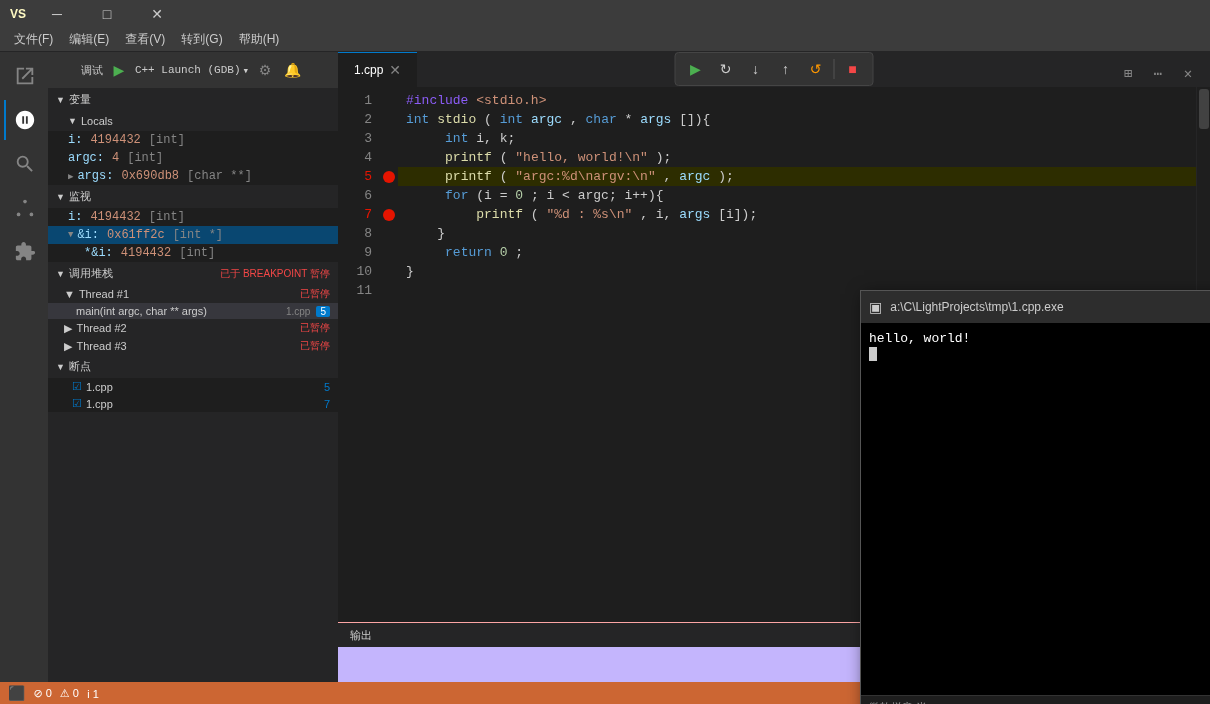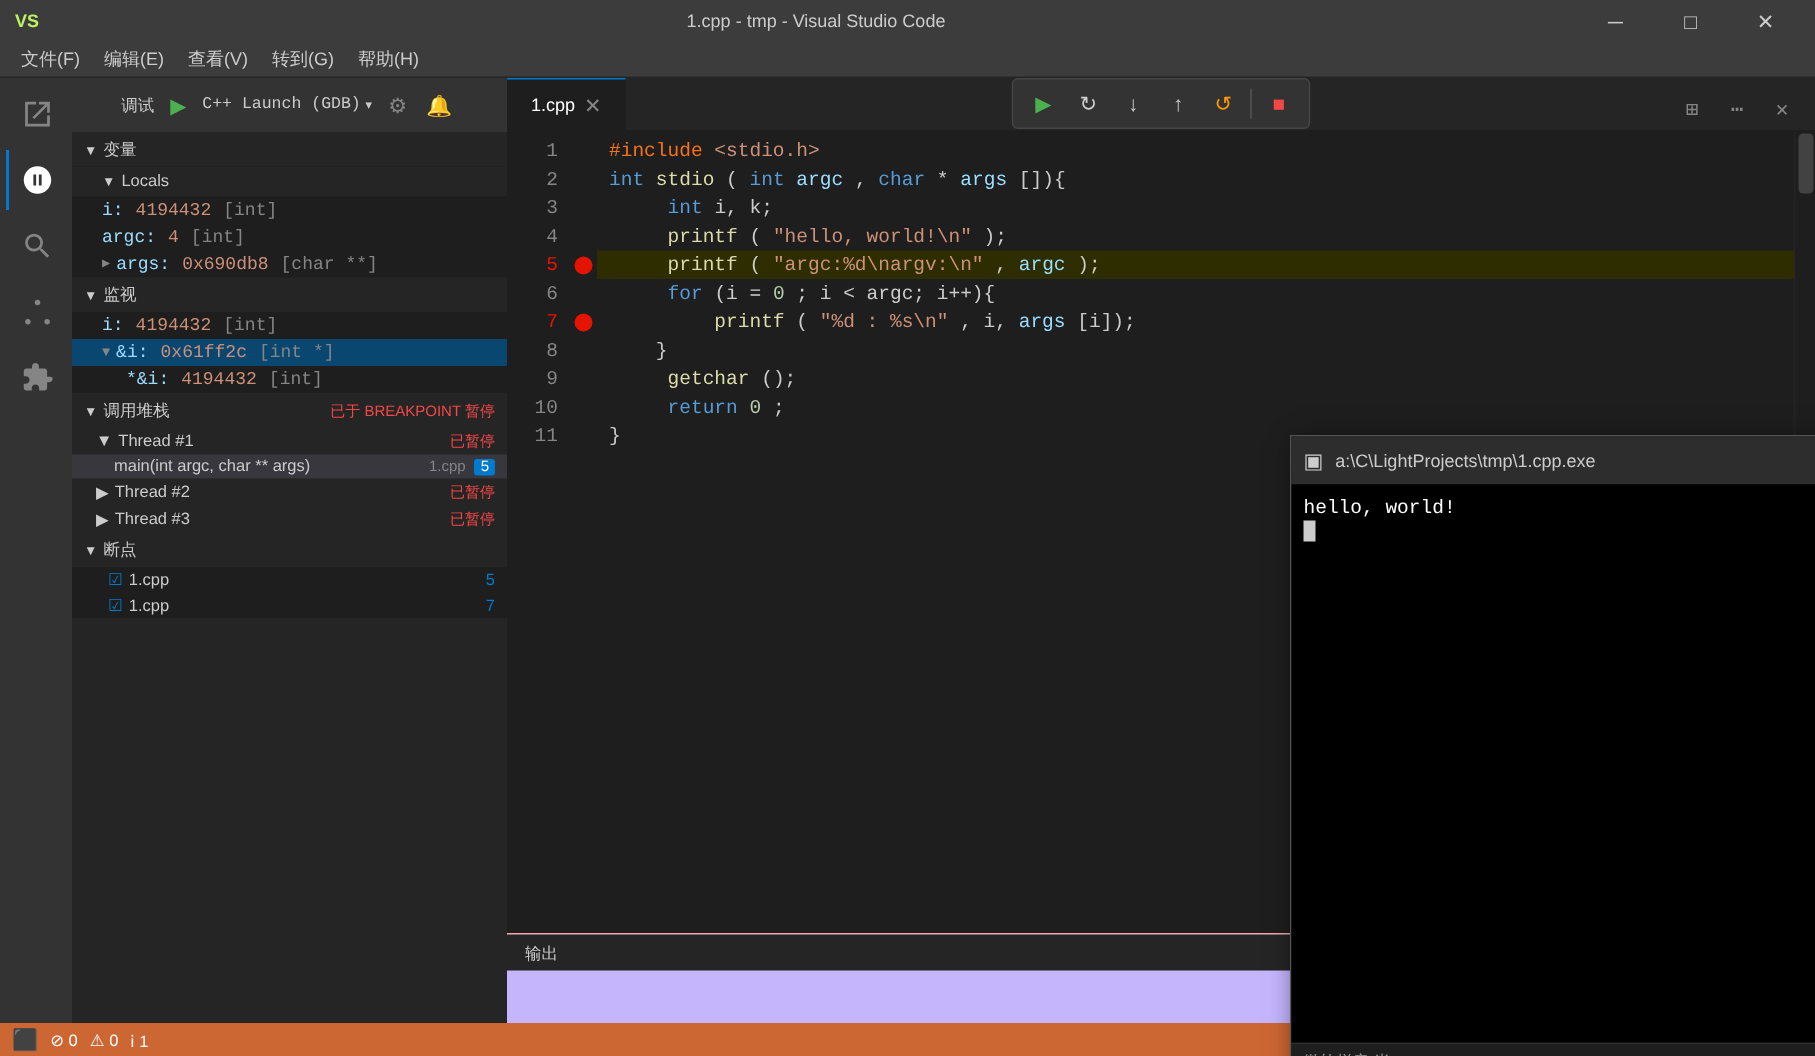--- a/index.html
+++ b/index.html
@@ -9,21 +9,21 @@
     .title-bar {
       background: #3c3c3c;
       height: 28px;
       display: flex;
       align-items: center;
       padding: 0 10px;
       color: #cccccc;
       font-size: 12px;
       font-family: 'Segoe UI', sans-serif;
     }
-    .title-bar-icon { color: #bef264; margin-right: 8px; font-weight: bold; }
+    .title-bar-icon { color: #fef9c3; margin-right: 8px; font-weight: bold; }
     .title-bar-title { flex: 1; text-align: center; }
     .title-bar-controls { display: flex; gap: 4px; }
     .title-bar-btn {
       width: 46px; height: 28px; display: flex; align-items: center; justify-content: center;
       cursor: pointer; font-size: 14px; color: #cccccc;
     }
 
     
     .menu-bar {
       background: #3c3c3c;
@@ -308,21 +308,21 @@
       padding-left: 8px;
       white-space: nowrap;
       font-size: 13px;
       position: relative;
     }
     .code-line.highlight { background: #2d2d00; }
     .kw { color: #569cd6; }
     .fn { color: #dcdcaa; }
     .str { color: #ce9178; }
     .num { color: #b5cea8; }
-    .inc { color: #f97316; }
+    .inc { color: #8b5cf6; }
     .inc-file { color: #ce9178; }
     .var-c { color: #9cdcfe; }
 
     
     .output-panel {
       height: 60px;
       background: #c4b5fd;
       border-top: 1px solid #fca5a5;
       display: flex;
       flex-direction: column;
@@ -410,21 +410,20 @@
       color: #969696;
       flex-shrink: 0;
       border-top: 1px solid #333;
     }
   </style>
 </head>
 <body>
 
 <div class="title-bar">
   <span class="title-bar-icon">VS</span>
-  <span class="title-bar-title">1.cpp - tmp - Visual Studio Code</span>
   <div class="title-bar-controls">
     <div class="title-bar-btn">─</div>
     <div class="title-bar-btn">□</div>
     <div class="title-bar-btn close">✕</div>
   </div>
 </div>
 
 <div class="menu-bar">
   <div class="menu-item">文件(F)</div>
   <div class="menu-item">编辑(E)</div>
@@ -710,25 +709,20 @@
           <span class="str">"%d : %s\n"</span>
           <span>, i, </span>
           <span class="var-c">args</span>
           <span>[i]);</span>
         </div>
 
         <div class="code-line">
           <span>&nbsp;&nbsp;&nbsp;&nbsp;}</span>
         </div>
 
-        <div class="code-line">
-          <span>&nbsp;&nbsp;&nbsp;&nbsp;</span>
-          <span class="fn">getchar</span>
-          <span>();</span>
-        </div>
 
         <div class="code-line">
           <span>&nbsp;&nbsp;&nbsp;&nbsp;</span>
           <span class="kw">return</span>
           <span> </span>
           <span class="num">0</span>
           <span>;</span>
         </div>
 
         <div class="code-line">

